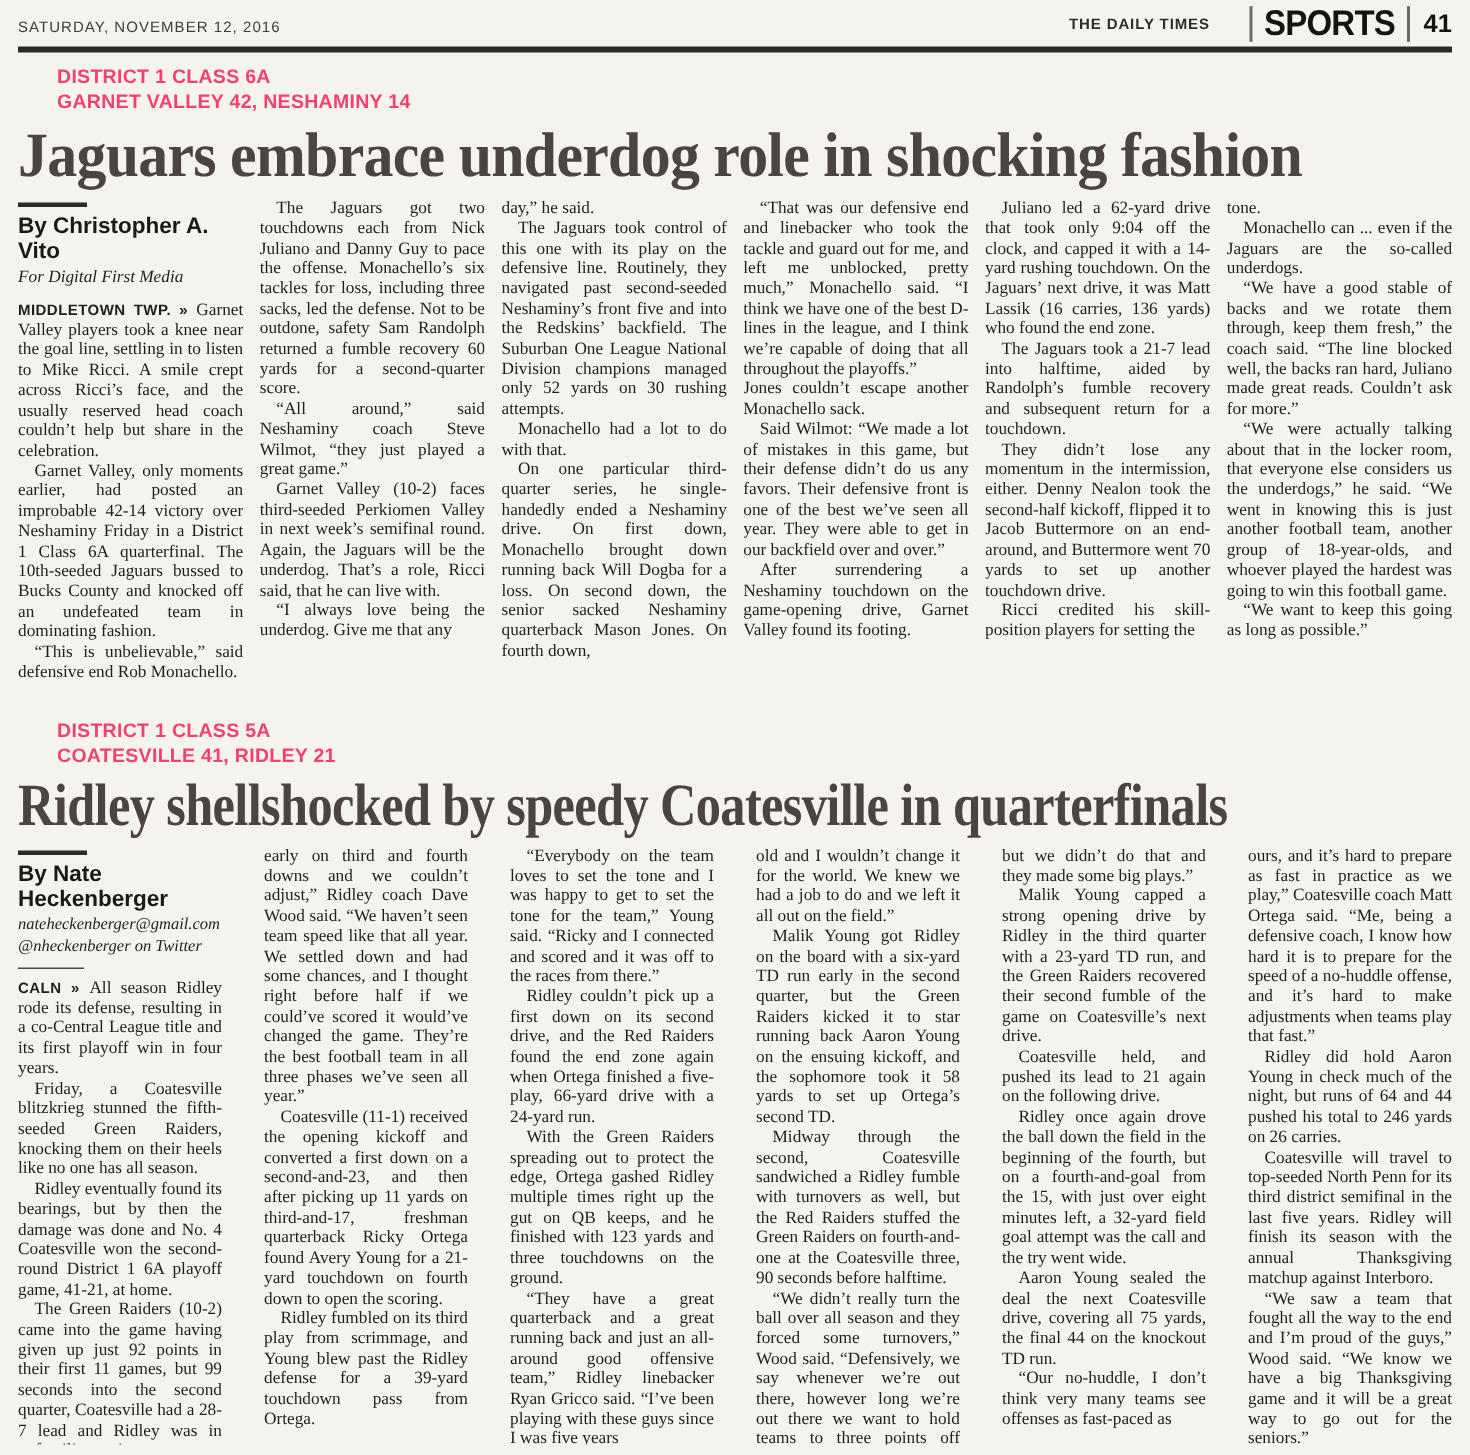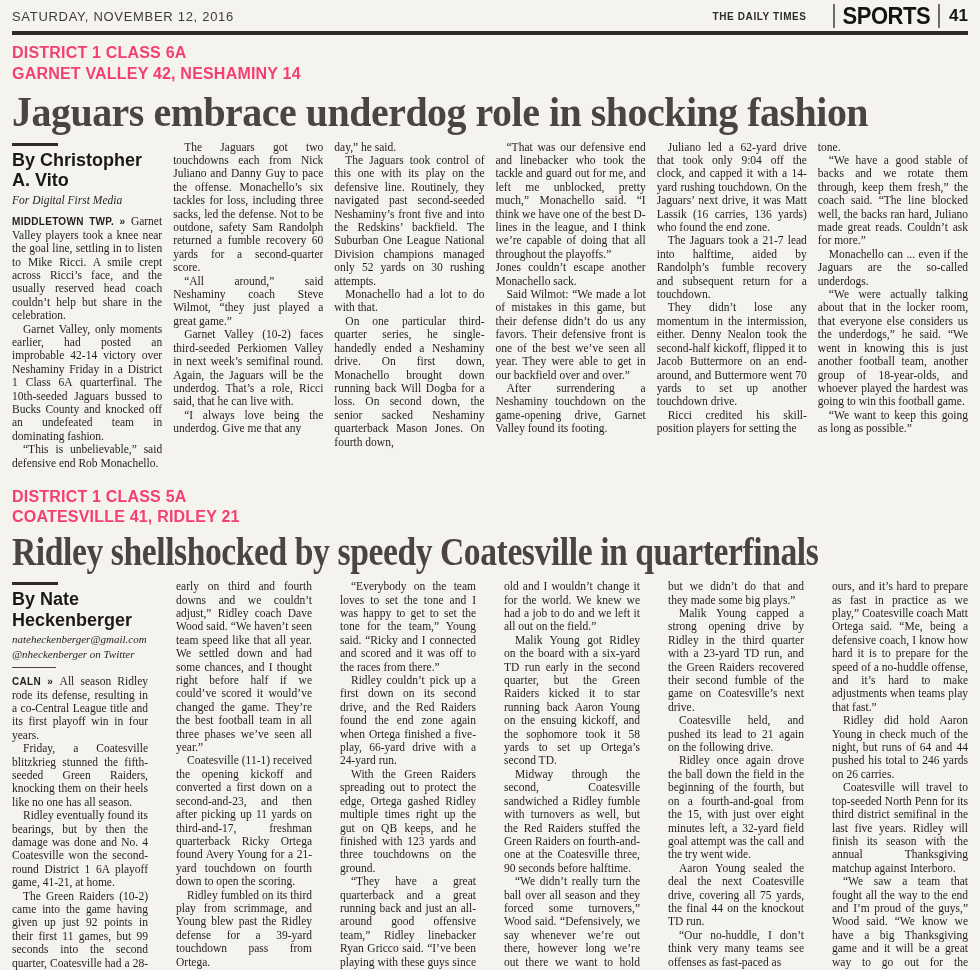--- a/index.html
+++ b/index.html
@@ -7,43 +7,43 @@
     width:980px; height:970px; overflow:hidden;
     background:#f5f3ee;
     color:#211f1d;
     font-family:"Liberation Serif","DejaVu Serif",serif;
   }
   .page { padding:5px 12px 0 12px; }
 
   
   .masthead { display:flex; justify-content:space-between; align-items:flex-end;
     font-family:"Liberation Sans","DejaVu Sans",sans-serif; }
-  .masthead .date { font-size:13px; letter-spacing:.7px; color:#3e3c3a; padding-bottom:3px; }
+  .masthead .date { font-size:10px; letter-spacing:.7px; color:#3e3c3a; padding-bottom:3px; }
   .masthead-right { display:flex; align-items:center; }
   .publication { font-size:10px; font-weight:700; letter-spacing:.6px; color:#2e2c2a; margin-right:26px; }
   .section-title { font-size:22px; font-weight:800; letter-spacing:-.5px; color:#141414;
     padding:0 8px; border-left:2px solid #6d6a66; border-right:2px solid #6d6a66;
     transform:scaleY(1.08); line-height:1; }
   .page-number { font-size:17px; font-weight:700; color:#141414; margin-left:9px; }
   .header-rule { height:4px; background:#2d2a27; margin-top:4px; }
 
   
   .kicker { font-family:"Liberation Sans","DejaVu Sans",sans-serif; font-weight:700;
-    font-size:16px; line-height:1.3; letter-spacing:.2px; color:var(--kicker,#f4406e); }
+    font-size:13px; line-height:1.3; letter-spacing:.2px; color:var(--kicker,#f4406e);margin-left:26px; }
   .kicker-1 { margin-top:8px; }
   .kicker-2 { margin-top:10px; }
   .headline { font-weight:700; color:var(--headline,#4b4443); white-space:nowrap;
     transform-origin:left center; letter-spacing:-.5px; }
   .headline-1 { font-size:42px; line-height:1.0; margin:6px 0 8px; transform:scaleX(.95); }
   .headline-2 { font-size:40px; line-height:1.0; margin:4px 0 8px; transform:scaleX(.84); }
 
   
   .byline-rule { width:46px; height:3px; background:#2d2a27; margin:2px 0 4px; }
   .byline-name { font-family:"Liberation Sans","DejaVu Sans",sans-serif; font-weight:700;
-    font-size:18px; line-height:1.15; color:#1b1918; }
+    font-size:15px; line-height:1.15; color:#1b1918; }
   .byline-aff { font-style:italic; font-size:11.5px; line-height:1.25; margin:2px 0 8px; }
   .byline-contact { font-style:italic; font-size:11px; line-height:1.3; margin-top:1px; }
   .thin-rule { width:44px; height:1px; background:#4a4743; margin:6px 0 7px; }
 
   
   .cols { display:flex; gap:11px; }
   .cols-1 { height:336px; }
   .cols-2 { height:398px;gap:28px; }
   .col { flex:1 1 0; overflow:hidden; min-width:0; }
   .para { margin:0; font-size:11.5px; line-height:13.4px; text-align:justify;
@@ -107,22 +107,22 @@
           <p class="para indent">After surrendering a Neshaminy touchdown on the game-opening drive, Garnet Valley found its footing.</p>
         </div>
       <div class="col">
           <p class="para indent">Juliano led a 62-yard drive that took only 9:04 off the clock, and capped it with a 14-yard rushing touchdown. On the Jaguars’ next drive, it was Matt Lassik (16 carries, 136 yards) who found the end zone.</p>
           <p class="para indent">The Jaguars took a 21-7 lead into halftime, aided by Randolph’s fumble recovery and subsequent return for a touchdown.</p>
           <p class="para indent">They didn’t lose any momentum in the intermission, either. Denny Nealon took the second-half kickoff, flipped it to Jacob Buttermore on an end-around, and Buttermore went 70 yards to set up another touchdown drive.</p>
           <p class="para indent">Ricci credited his skill-position players for setting the</p>
         </div>
       <div class="col">
           <p class="para cont">tone.</p>
+          <p class="para indent">Monachello can ... even if the Jaguars are the so-called underdogs.</p>
           <p class="para indent">“We have a good stable of backs and we rotate them through, keep them fresh,” the coach said. “The line blocked well, the backs ran hard, Juliano made great reads. Couldn’t ask for more.”</p>
-          <p class="para indent">Monachello can ... even if the Jaguars are the so-called underdogs.</p>
           <p class="para indent">“We were actually talking about that in the locker room, that everyone else considers us the underdogs,” he said. “We went in knowing this is just another football team, another group of 18-year-olds, and whoever played the hardest was going to win this football game.</p>
           <p class="para indent">“We want to keep this going as long as possible.”</p>
         </div>
     </div>
   </div>
 
   <div>
     <div class="kicker kicker-2">
       <div>DISTRICT 1 CLASS 5A</div>
       <div>COATESVILLE 41, RIDLEY 21</div>

